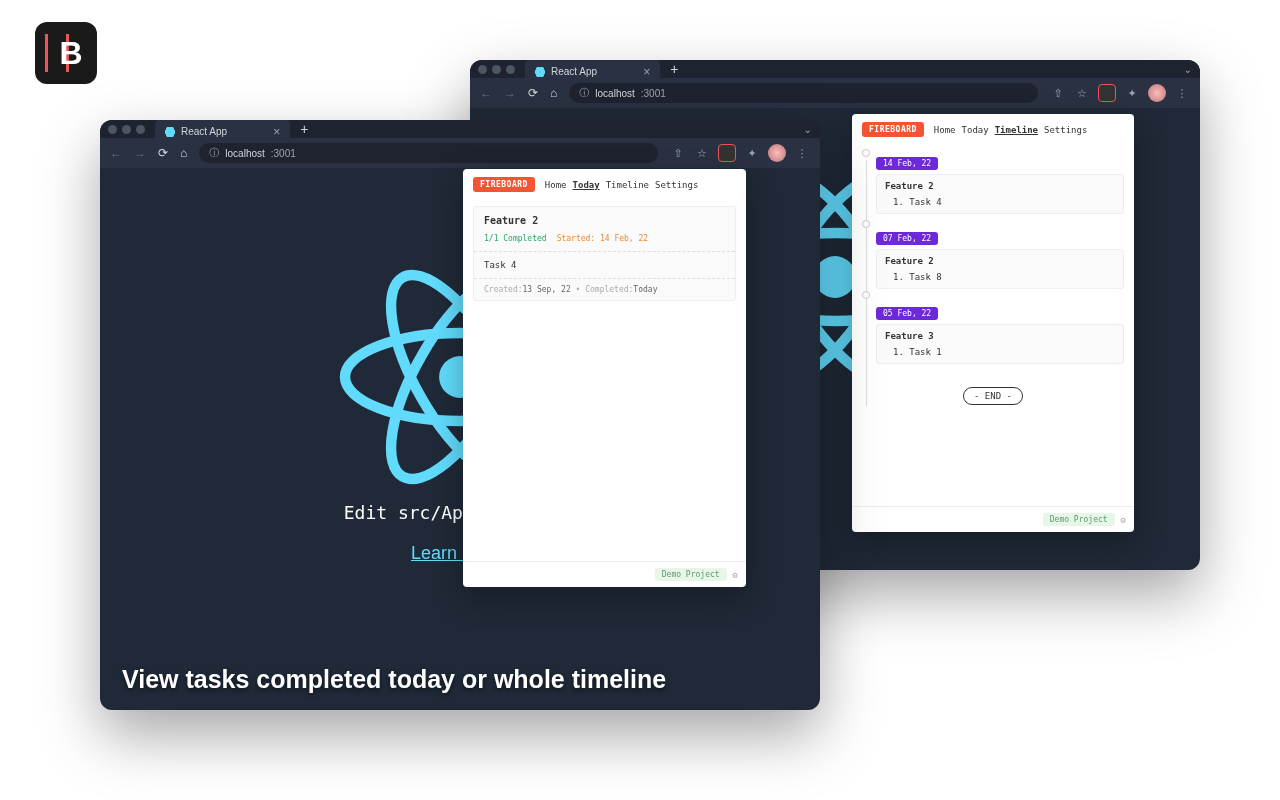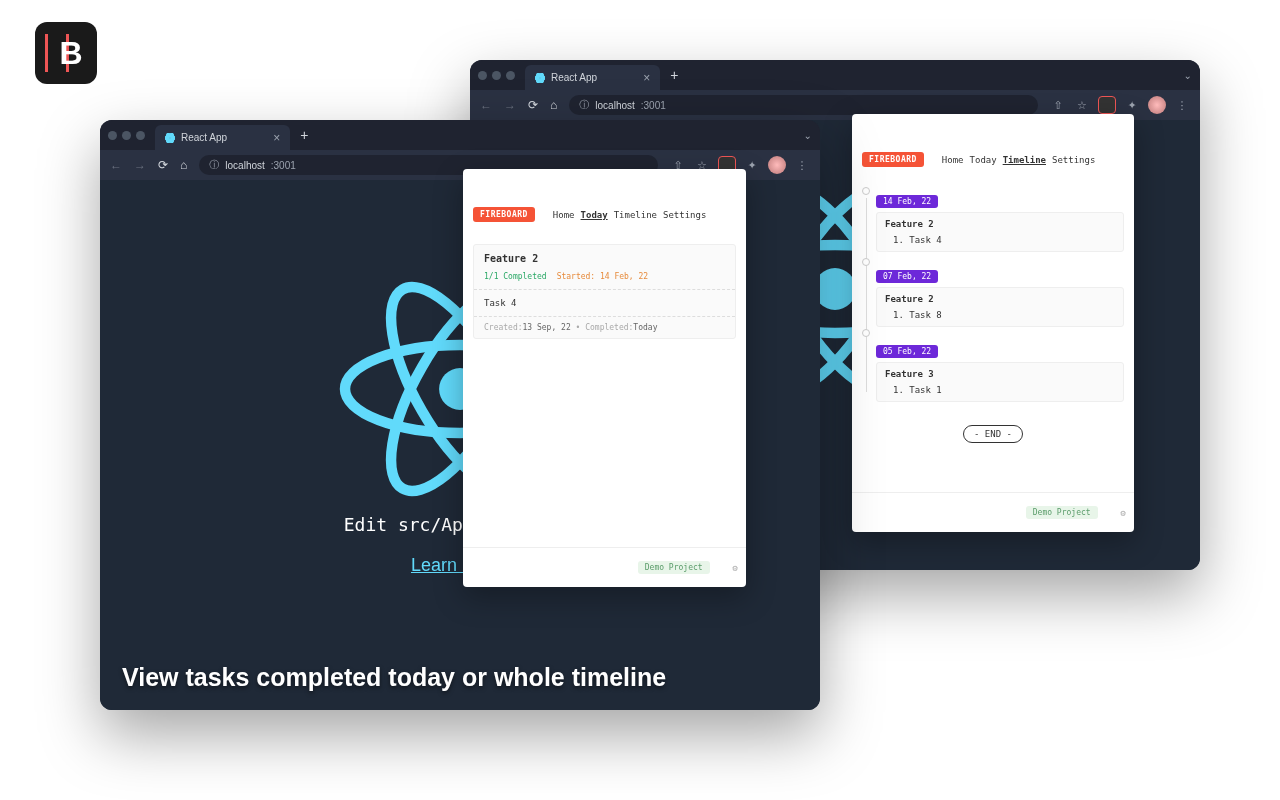--- a/index.html
+++ b/index.html
@@ -41,21 +41,21 @@
   background: #1f2937;
   box-shadow: 0 25px 60px rgba(0,0,0,0.35);
 }
 .win-back { top: 60px; left: 470px; width: 730px; height: 510px; }
 .win-front { top: 120px; left: 100px; width: 720px; height: 590px; }
 
 .tabbar {
   background: #1f2330;
   display: flex;
   align-items: center;
-  height: 30px;
+  height: 18px;
   padding: 0 8px;
 }
 .traffic { display: flex; gap: 5px; padding-right: 10px; }
 .traffic div { width: 9px; height: 9px; border-radius: 50%; background: #4b5563; }
 .tab {
   background: #2a3142;
   border-radius: 6px 6px 0 0;
   height: 25px;
   display: flex;
   align-items: center;
@@ -108,46 +108,45 @@
   flex-direction: column;
   align-items: center;
   justify-content: center;
   color: #fff;
 }
 .react-logo { width: 260px; height: 230px; margin-top: -40px; }
 .edit-text { font-size: 18px; color: #fff; font-family: ui-monospace, Menlo, monospace; margin-top: 10px; }
 .learn-link { color: #61dafb; text-decoration: underline; font-size: 18px; margin-top: 20px; cursor: pointer; }
 .caption-overlay {
   position: absolute;
-  bottom: 18px;
+  bottom: 4px;
   left: 22px;
   font-size: 25px;
   font-weight: 700;
   color: #fff;
   text-shadow: 0 2px 4px rgba(0,0,0,0.5);
 }
 
 .panel {
   position: absolute;
   background: #fff;
   border-radius: 4px;
   box-shadow: 0 10px 30px rgba(0,0,0,0.3);
   display: flex;
   flex-direction: column;
   font-family: ui-monospace, Menlo, monospace;
 }
 .panel-front { top: 169px; left: 463px; width: 283px; height: 418px; }
 .panel-back  { top: 114px; left: 852px; width: 282px; height: 418px; }
 
 .panel-header {
-  display: flex; align-items: center; gap: 8px;
-  padding: 16px 10px;
+  display: flex; align-items: center; 
+  padding: 8px 10px;
   font-size: 9px;
   color: #333;
-  margin-top: 22px;
 }
 .fb-badge {
   background: #f55336;
   color: #fff;
   font-weight: 700;
   font-size: 8px;
   letter-spacing: 0.5px;
   padding: 3px 7px;
   border-radius: 3px;
 }
@@ -219,25 +218,25 @@
   font-size: 9px;
   border: 1px solid #333;
   padding: 3px 10px;
   border-radius: 12px;
   color: #333;
   cursor: default;
 }
 
 .panel-footer {
   border-top: 1px solid #eee;
-  padding: 13px 8px;
+  padding: 6px 8px;
   display: flex;
   justify-content: flex-end;
   align-items: center;
-  gap: 23px;
+  gap: 6px;
 }
 .project-pill {
   font-size: 8px;
   background: #e8f5e9;
   color: #5a9c6a;
   padding: 2px 7px;
   border-radius: 3px;
 }
 .gear-mini { font-size: 9px; color: #aaa; cursor: pointer; }
 

